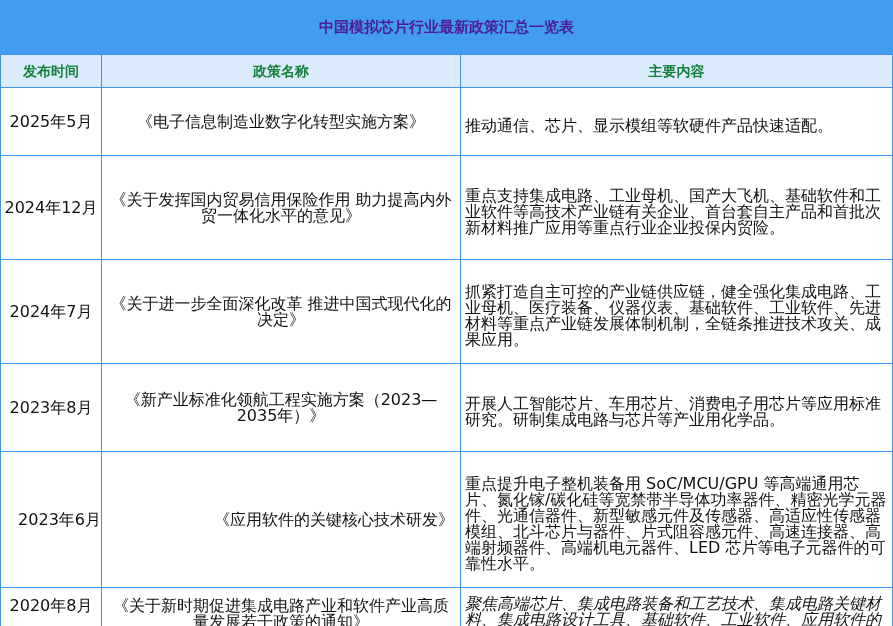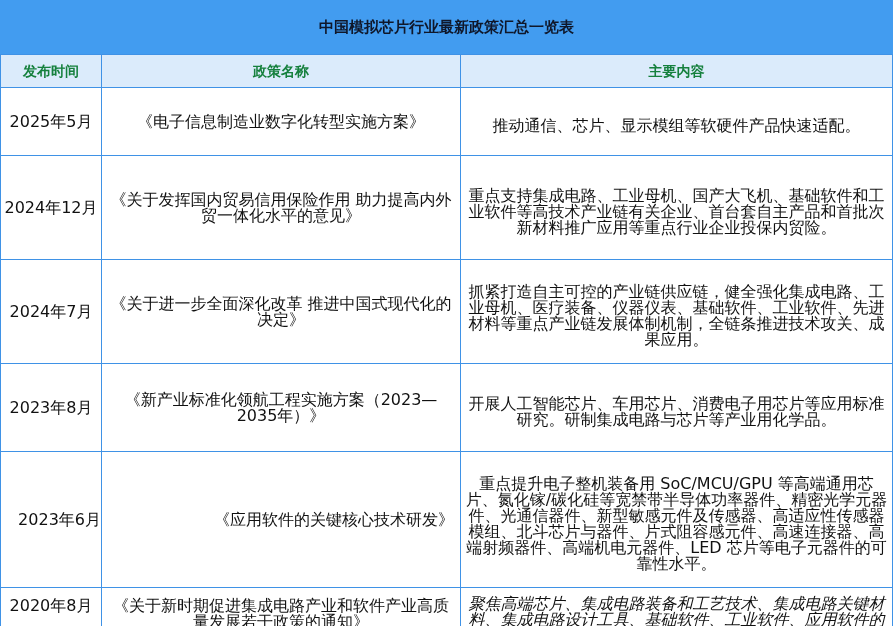--- a/index.html
+++ b/index.html
@@ -1,27 +1,27 @@
 <!DOCTYPE html>
 <html><head>
 <meta charset="utf-8">
 <style>
   html, body { margin:0; padding:0; background:#ffffff; }
   body { width:893px; height:626px; position:relative; overflow:hidden;
          font-family:"DejaVu Sans", "Liberation Sans", sans-serif; color:#111; }
   .title-bar { position:absolute; left:0; top:0; width:893px; height:54px;
-               background:#429cf0; color:#0f172a; font-size:15px; font-weight:bold;
+               background:#429cf0; color:#4c1d95; font-size:15px; font-weight:bold;
                display:flex; align-items:center; justify-content:center; }
   table { position:absolute; left:0; top:54px; width:892px; border-collapse:collapse;
           table-layout:fixed; }
   td, th { border:1px solid #3f92e6; padding:0; font-size:16px; line-height:16px; }
   th { background:#dbebfb; height:32px; font-size:14px; font-weight:bold; color:#15803d; }
   td.date { text-align:center; }
   td.name { text-align:center; padding:16px 6px; }
-  td.content { text-align:center; padding:8px 4px 0 4px; vertical-align:middle;margin-left:24px; }
+  td.content { text-align:left; padding:8px 4px 0 4px; vertical-align:middle;margin-left:24px; }
   tr.r1 td { height:35px; }
   tr.r2 td { height:71px; }
   tr.r3 td { height:71px; }
   tr.r4 td { height:71px; }
   tr.r5 td { height:55px; }
   tr.r6 td { height:103px; }
   tr.r7 td { height:89px; }
   tr.r6 td.date, tr.r6 td.name { vertical-align:middle;text-align:right; }
   tr.r7 td.date, tr.r7 td.name { vertical-align:top; padding-top:10px; }
   tr.r7 td.content { vertical-align:top; padding-top:8px;font-style:italic; }

